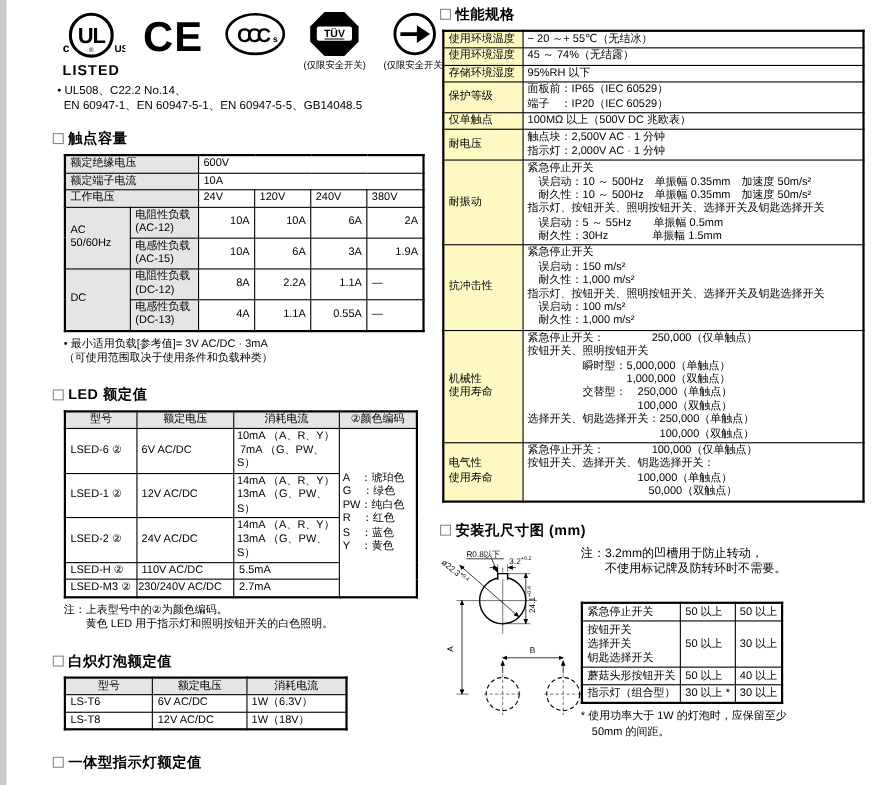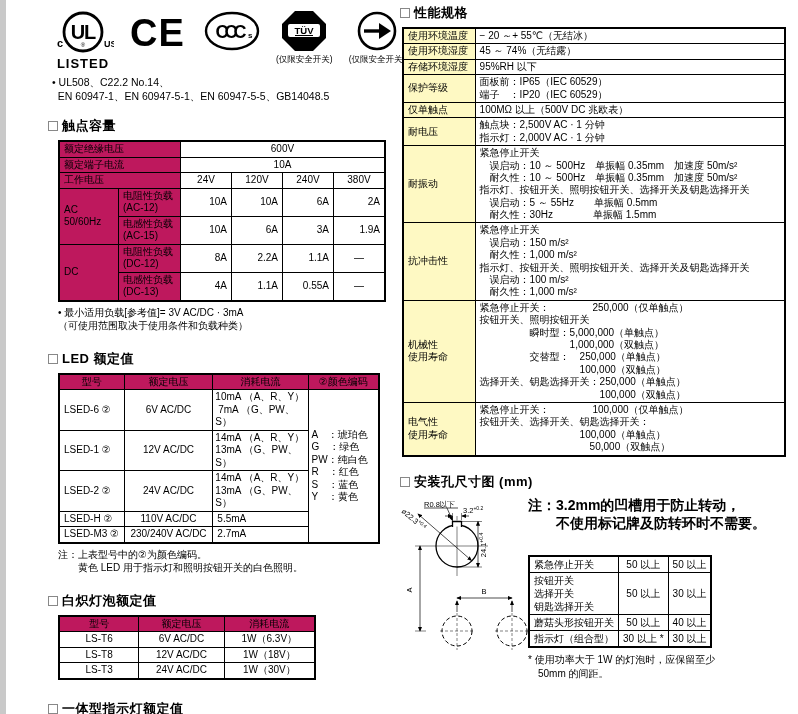--- a/index.html
+++ b/index.html
@@ -12,42 +12,42 @@
   .page{position:absolute;left:6px;top:0;display:flex;width:792px;}
   .col-left{width:346px;margin-left:42px;padding-top:6px;}
   .col-right{width:392px;margin-left:6px;padding-top:4px;}
 
   h3.sec{font-size:13px;font-weight:bold;margin:0 0 5px 0;display:flex;align-items:center;letter-spacing:.5px;}
   .sq{width:8px;height:8px;border:1.5px solid #888;display:inline-block;margin-right:4px;flex:0 0 auto;}
 
   table{border-collapse:collapse;}
   .tbl{border:2px solid #000;margin-left:10px;}
   .tbl td,.tbl th{border:1px solid #000;font-size:10px;padding:1px 4px;font-weight:normal;line-height:1.25;vertical-align:middle;}
-  .hd{background:#be185d;}
-  .ctr{text-align:center;}
+  .hd{background:#e5e5e5;}
+  .ctr{}
   .rt{text-align:right;padding-right:6px;}
   .pre{white-space:pre-wrap;}
   .note{font-size:10px;line-height:1.3;margin:4px 0 0 10px;white-space:pre-wrap;}
 
   
   .logos{display:flex;align-items:flex-start;gap:16px;margin:4px 0 4px 4px;height:62px;}
   .logo-item{display:flex;flex-direction:column;align-items:center;}
   .listed{font-size:13px;font-weight:bold;letter-spacing:1px;margin-top:-2px;text-align:center;}
   .cap{font-size:8.5px;margin-top:2px;white-space:nowrap;}
 
   
   .perf td{font-size:10px;line-height:1.24;}
   .perf .lab{width:66px;background:#fef9c3;white-space:pre-wrap;}
   .perf .val{width:312px;margin-left:15px;}
 
   
   .mount-body{position:relative;margin-top:4px;min-height:220px;}
   .mount-svg{position:absolute;left:0;top:2px;}
   .mount-right{margin-left:128px;}
-  .mount-note{font-size:14px;line-height:1.35;white-space:pre-wrap;margin-bottom:22px;font-weight:bold;}
+  .mount-note{font-size:11px;line-height:1.35;white-space:pre-wrap;margin-bottom:22px;}
   .mtbl{border:2px solid #000;}
   .mtbl td,.mtbl th{border:1px solid #000;font-size:10px;padding:1px 4px;line-height:1.3;}
   .foot{font-size:10px;line-height:1.35;white-space:pre-wrap;margin-top:5px;}
 
   svg text{fill:#000;}
   .dimtxt{font-size:7.5px;}
   .toltxt{font-size:5px;}
 </style>
 </head>
 <body>
@@ -229,25 +229,20 @@
       <tr>
         <td class="ctr">LS-T6</td>
         <td class="ctr">6V AC/DC</td>
         <td class="ctr">1W（6.3V）</td>
       </tr>
       <tr>
         <td class="ctr">LS-T8</td>
         <td class="ctr">12V AC/DC</td>
         <td class="ctr">1W（18V）</td>
       </tr>
-      <tr>
-        <td class="ctr">LS-T3</td>
-        <td class="ctr">24V AC/DC</td>
-        <td class="ctr">1W（30V）</td>
-      </tr>
     </tbody>
       </table>
 
     <h3 class="sec" style="margin-top:20px">
       <span class="sq"></span>
       <span>一体型指示灯额定值</span>
     </h3>
 
   </div>
 

